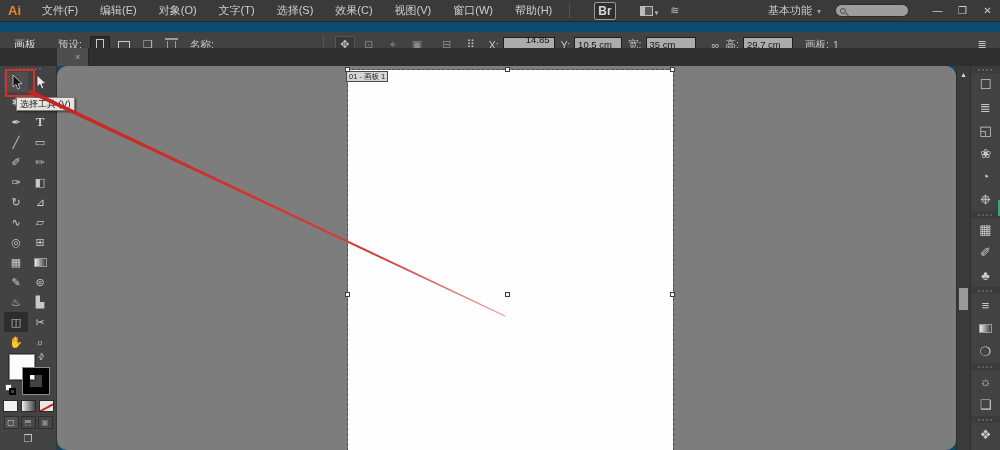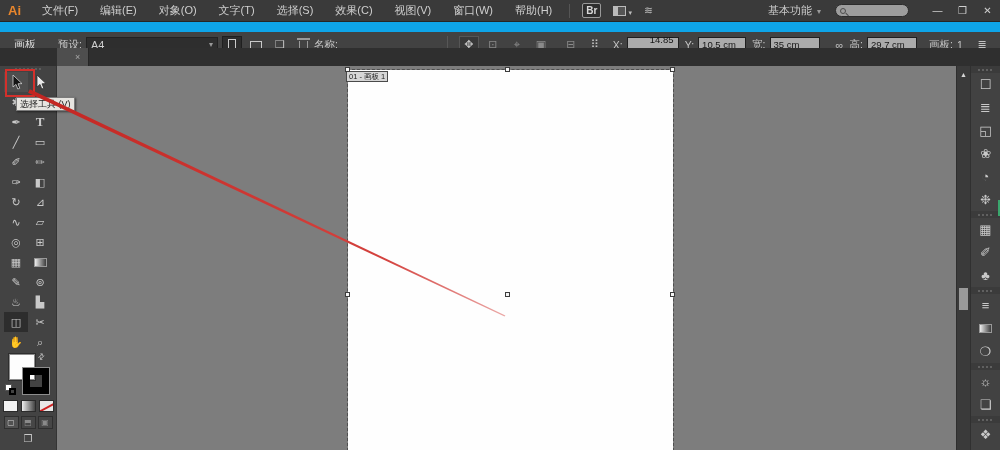--- a/index.html
+++ b/index.html
@@ -1,29 +1,29 @@
 <!DOCTYPE html>
 <html><head>
 <meta charset="utf-8">
 <style>
   * { box-sizing: border-box; margin: 0; padding: 0; }
   html,body { width:1000px; height:450px; overflow:hidden; }
   body { font-family:"Liberation Sans","DejaVu Sans",sans-serif; background:#2e2e2e; }
-  .app { position:relative; width:1000px; height:450px; background:#0ea5e9; }
+  .app { position:relative; width:1000px; height:450px; background:#0c4a6e; }
 
   
   .menubar { position:absolute; left:0; top:0; width:1000px; height:22px;
     background:#3a3a3a; border-bottom:1px solid #262626; display:flex; align-items:center;
     color:#cfcfcf; font-size:11px; }
   .ai-logo { color:#e8862c; font-weight:bold; font-size:13px; margin:0 10px 0 8px; }
   .menu-items { display:flex; }
   .menu-item { padding:0 11px; line-height:21px; cursor:default; }
   .mb-sep { width:1px; height:14px; background:#555; margin:0 6px; }
-  .br-badge { border:1px solid #9a9a9a; background:#2e2e2e; color:#d8d8d8; font-size:10px;
-    font-weight:bold; padding:1px 3px; border-radius:2px; margin:0 6px; }
+  .br-badge { border:1px solid #9a9a9a; background:#2e2e2e; color:#d8d8d8; font-size:12px;
+    font-weight:bold; padding:1px 3px; border-radius:2px; margin:0 18px; }
   .mb-icon { color:#bdbdbd; font-size:11px; margin:0 6px; }
   .ws-grid { display:inline-block; width:13px; height:10px; border:1px solid #bbb; background:
     linear-gradient(to right,#bbb 4px,#555 4px); margin-right:2px; vertical-align:-1px;}
   .right-cluster { margin-left:auto; display:flex; align-items:center; }
   .workspace { color:#c9c9c9; margin-right:14px; }
   .workspace .caret { font-size:8px; color:#9a9a9a; margin-left:5px; }
   .searchbox { width:74px; height:13px; background:#9d9d9d; border:1px solid #2c2c2c;
     border-radius:7px; display:flex; align-items:center; padding-left:4px; margin-right:16px; }
   .mag { width:6px; height:6px; border:1.4px solid #4c4c4c; border-radius:50%; position:relative; }
   .mag::after { content:""; position:absolute; width:4px; height:1.4px; background:#4c4c4c;
@@ -97,21 +97,21 @@
   .sw-none::after { content:""; position:absolute; left:-2px; top:5px; width:20px; height:1.6px;
     background:#c22; transform:rotate(-28deg); }
   .modes-row { display:flex; justify-content:center; gap:2px; height:16px; align-items:center; }
   .mode-btn { width:15px; height:13px; border:1px solid #2f2f2f; background:#515151;
     display:flex; align-items:center; justify-content:center; font-size:8px; color:#cfcfcf; }
   .mode-btn.dim { color:#8a8a8a; background:#464646; }
   .screen-row { display:flex; justify-content:center; height:16px; align-items:center;
     color:#c9c9c9; font-size:10px; }
 
   
-  .canvas { flex:1; position:relative; background:#7d7d7d; overflow:hidden; }
+  .canvas { flex:1; position:relative; background:#7d7d7d; overflow:hidden;border-radius:10px; }
   .artboard { position:absolute; left:291px; top:4px; width:325px; height:380px;
     background:#fefefe; outline:1px dashed #4f4f4f; }
   .ab-label { position:absolute; left:289px; top:5px; background:#d6d6d6; border:1px solid #4a4a4a;
     color:#1c1c1c; font-size:7.5px; line-height:9px; padding:0 2px; white-space:nowrap; }
   .handle { position:absolute; width:5px; height:5px; background:#f4f4f4; border:1px solid #3c3c3c; }
   .red-line-svg { position:absolute; left:0; top:0; width:1000px; height:450px; pointer-events:none; z-index:60; }
 
   
   .vscroll { width:14px; background:#3a3a3a; border-left:1px solid #2e2e2e; position:relative; }
   .vs-up { position:absolute; top:5px; left:0; width:13px; text-align:center; color:#d6d6d6; font-size:7px; }
@@ -164,35 +164,31 @@
         <span class="win-btn">—</span>
         <span class="win-btn">❐</span>
         <span class="win-btn">✕</span>
       </div>
     </div>
   </div>
 
   <div class="controlbar">
     <span class="cb-title">画板</span>
     <span class="cb-label">预设:</span>
-    <div class="cb-select">
-      <span>A4</span>
-      <span class="caret">▾</span>
-    </div>
     <div class="cb-btn pressed">
         <span class="orient-p"></span>
       </div>
     <div class="cb-btn">
         <span class="orient-l"></span>
       </div>
     <div class="cb-btn">❏</div>
     <div class="cb-btn dim">
         <span class="trash"></span>
       </div>
-    <span class="cb-label" style="margin-left:0;text-align:right;">名称:</span>
+    <span class="cb-label" style="margin-left:8px;text-align:right;">名称:</span>
     <div class="cb-input" style="width:92px;margin-top:40px;">画板 1</div>
     <span class="cb-sep"></span>
     <div class="cb-btn outlined">✥</div>
     <div class="cb-btn dim">⊡</div>
     <div class="cb-btn dim">⌖</div>
     <div class="cb-btn dim">▣</div>
     <div class="cb-btn dim" style="margin-left:10px;">⊟</div>
     <div class="cb-btn">⠿</div>
     <span class="cb-label" style="margin-left:8px;">X:</span>
     <div class="cb-input" style="width:52px;padding-left:22px;">14.85 cm</div>

